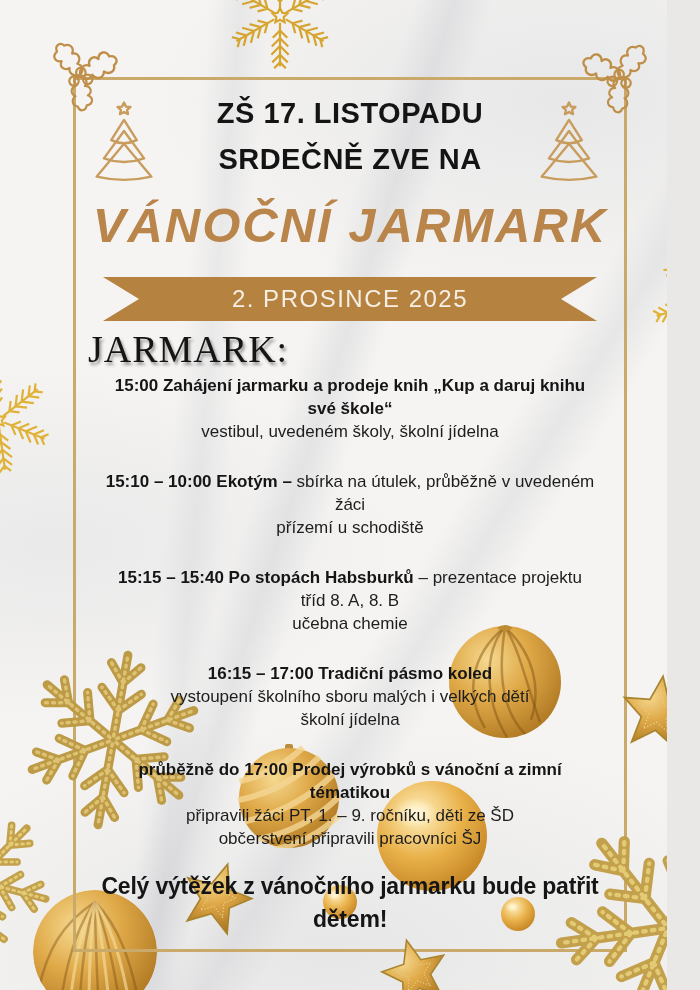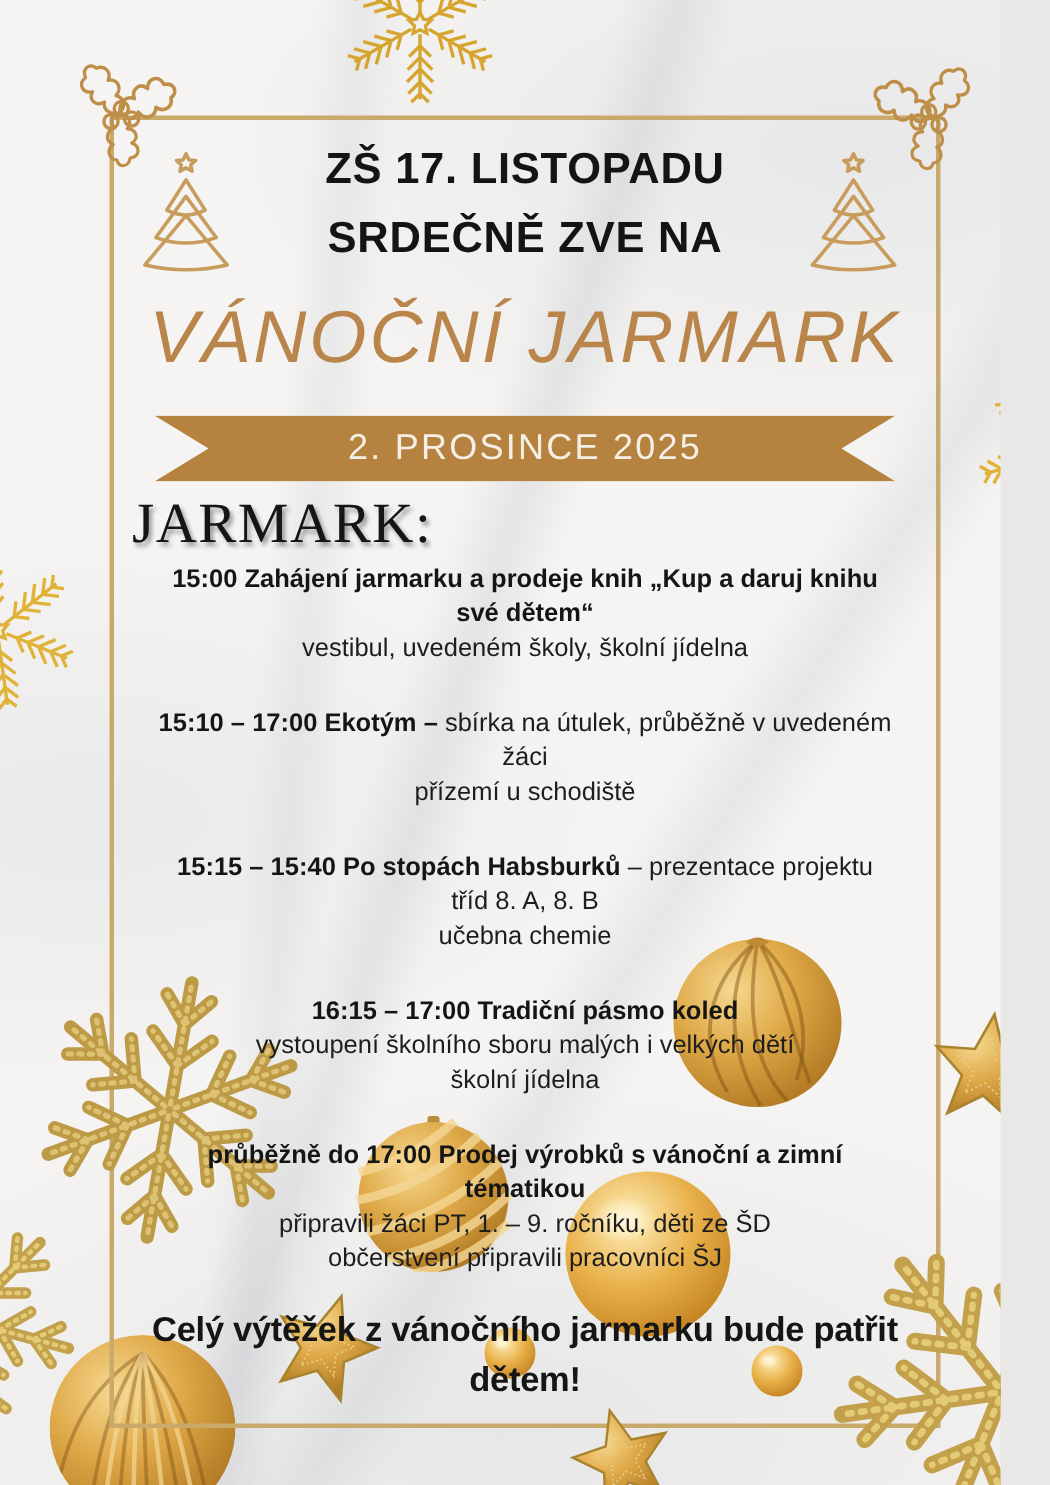--- a/index.html
+++ b/index.html
@@ -21,21 +21,21 @@
     position:absolute;left:73px;top:77px;width:548px;height:869px;
     border:3px solid #c9aa6b;z-index:2;
   }
   .school{
     position:absolute;left:73px;top:90px;width:554px;z-index:4;
     text-align:center;font-weight:bold;font-size:29px;line-height:46px;
     letter-spacing:.5px;color:#141414;
   }
   .title{
     position:absolute;left:0;top:197px;width:700px;z-index:4;text-align:center;
-    font-style:italic;font-weight:normal;font-size:49px;letter-spacing:2px;color:#b9854a;
+    font-style:italic;font-weight:bold;font-size:49px;letter-spacing:2px;color:#b9854a;
   }
   .ribbon{
     position:absolute;left:103px;top:277px;width:494px;height:44px;z-index:3;
     background:#b5823f;
     -webkit-clip-path:polygon(0 0,100% 0,calc(100% - 36px) 50%,100% 100%,0 100%,36px 50%);
     clip-path:polygon(0 0,100% 0,calc(100% - 36px) 50%,100% 100%,0 100%,36px 50%);
   }
   .ribbon-text{
     width:100%;height:100%;line-height:44px;text-align:center;
     color:#f6efe5;font-size:24px;letter-spacing:1.5px;font-weight:400;
@@ -283,26 +283,26 @@
   <div class="ribbon">
     <div class="ribbon-text">2. PROSINCE 2025</div>
   </div>
 
   <div class="program-heading">JARMARK:</div>
 
   <div class="program">
 
     <div class="pitem">
       <div class="pline"><span class="b">15:00 Zahájení jarmarku a prodeje knih „Kup a daruj knihu</span><span></span></div>
-      <div class="pline"><span class="b">své dětem“</span><span></span></div>
+      <div class="pline"><span class="b">své škole“</span><span></span></div>
       <div class="pline"><span class="b"></span><span>vestibul, uvedeném školy, školní jídelna</span></div>
     </div>
 
     <div class="pitem">
-      <div class="pline"><span class="b">15:10 – 17:00 Ekotým –</span><span> sbírka na útulek, průběžně v uvedeném</span></div>
+      <div class="pline"><span class="b">15:10 – 10:00 Ekotým –</span><span> sbírka na útulek, průběžně v uvedeném</span></div>
       <div class="pline"><span class="b"></span><span>žáci</span></div>
       <div class="pline"><span class="b"></span><span>přízemí u schodiště</span></div>
     </div>
 
     <div class="pitem">
       <div class="pline"><span class="b">15:15 – 15:40 Po stopách Habsburků</span><span> – prezentace projektu</span></div>
       <div class="pline"><span class="b"></span><span>tříd 8. A, 8. B</span></div>
       <div class="pline"><span class="b"></span><span>učebna chemie</span></div>
     </div>
 

